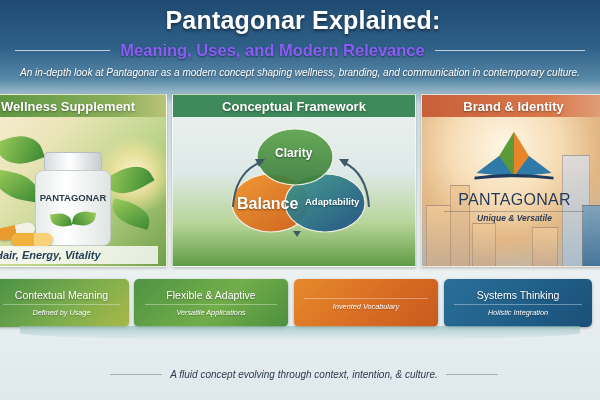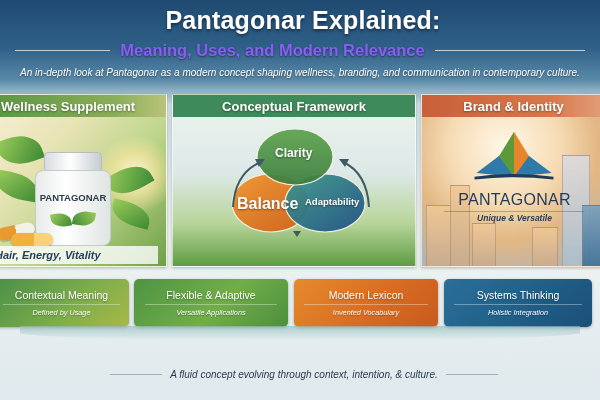--- a/index.html
+++ b/index.html
@@ -190,21 +190,20 @@
   <div class="card-title">Contextual Meaning</div>
   <div class="card-rule"></div>
   <div class="card-sub">Defined by Usage</div>
 </div>
 <div class="abs card" id="card-1">
   <div class="card-title">Flexible &amp; Adaptive</div>
   <div class="card-rule"></div>
   <div class="card-sub">Versatile Applications</div>
 </div>
 <div class="abs card" id="card-2">
-  <div class="card-title">Modern Lexicon</div>
   <div class="card-rule"></div>
   <div class="card-sub">Invented Vocabulary</div>
 </div>
 <div class="abs card" id="card-3">
   <div class="card-title">Systems Thinking</div>
   <div class="card-rule"></div>
   <div class="card-sub">Holistic Integration</div>
 </div>
 
 <div class="abs swoosh"></div>

